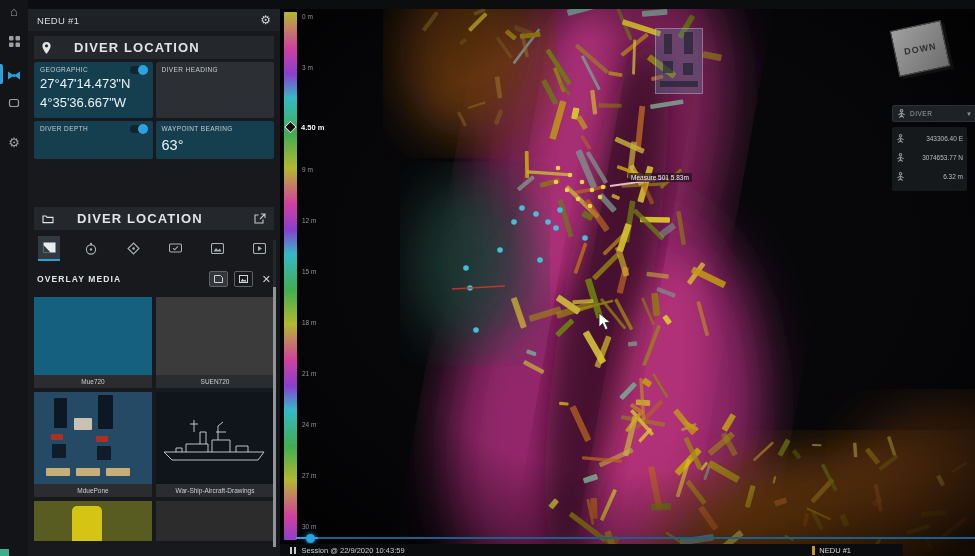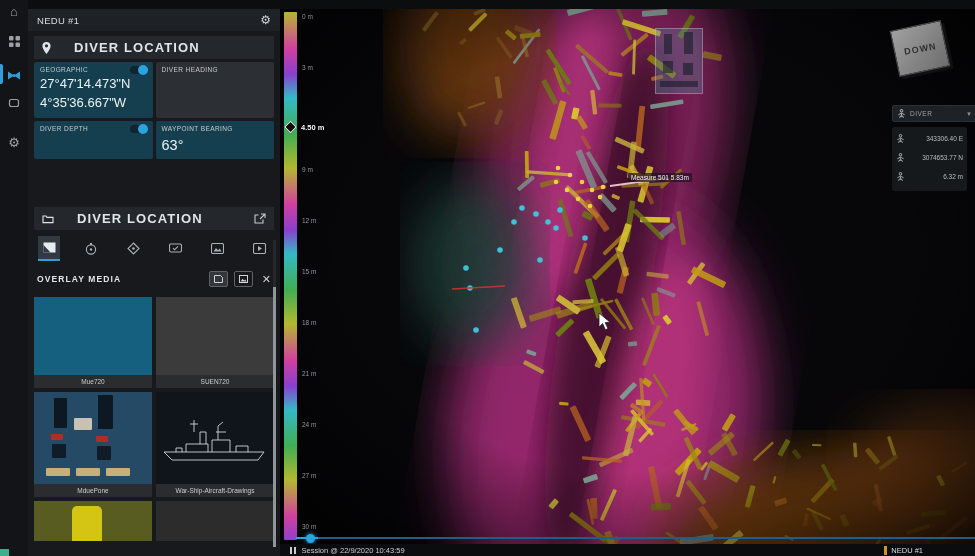--- a/index.html
+++ b/index.html
@@ -86,21 +86,21 @@
 
   
   #measure-label{position:absolute;left:348px;top:164px;font-size:6.5px;color:#f5eef4;background:rgba(35,18,35,.72);padding:1px 3px;border-radius:1px;white-space:nowrap;}
   #ghost-overlay{position:absolute;left:375px;top:19px;width:46px;height:64px;background:rgba(92,130,158,.38);border:1px solid rgba(255,255,255,.28);}
   .ghost-mark{position:absolute;background:rgba(15,25,35,.55);}
 
   
   #timeline-line{position:absolute;left:16px;top:528px;width:679px;height:2px;background:#1d5f8c;}
   #timeline-line-bright{position:absolute;left:16px;top:528px;width:22px;height:2px;background:#2aa3e1;}
   #timeline-dot{position:absolute;left:26px;top:525px;width:9px;height:9px;border-radius:50%;background:#2aa3e1;box-shadow:0 0 5px #2aa3e1;}
-  #bottom-strip{position:absolute;left:0;top:535px;width:695px;height:12px;background:#0a0c0e;display:flex;align-items:center;}
+  #bottom-strip{position:absolute;left:0;top:535px;width:623px;height:12px;background:#0a0c0e;display:flex;align-items:center;}
   .pause-ico{margin-left:10px;display:flex;gap:1.5px;}
   .pause-ico i{display:block;width:2px;height:7px;background:#c8cdd1;}
   #session-label{margin-left:6px;font-size:7.5px;color:#c8cdd1;white-space:nowrap;}
   #unit-wrap{margin-left:auto;margin-right:52px;display:flex;align-items:center;gap:4px;}
   #unit-bar{width:3px;height:9px;background:#d2912f;}
   #unit-label{font-size:7.5px;color:#d8dce0;white-space:nowrap;}
 
   #corner-sliver{left:0;top:549px;width:9px;height:7px;background:#3fae8c;z-index:45;}
 </style>
 </head>

